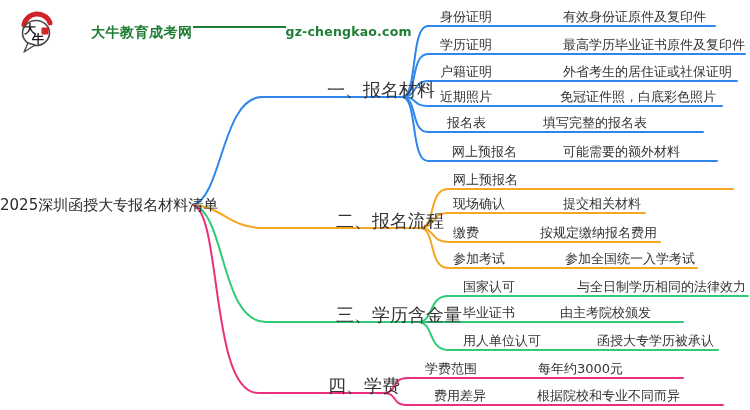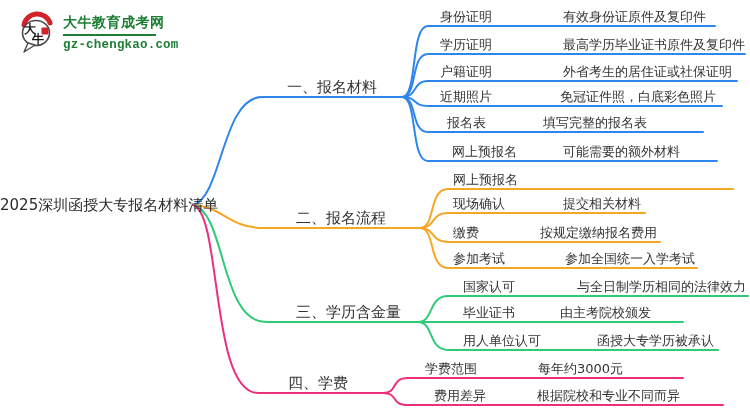--- a/index.html
+++ b/index.html
@@ -5,26 +5,26 @@
   html,body{margin:0;padding:0;}
   body{
     width:750px;height:410px;overflow:hidden;background:#ffffff;
     font-family:"DejaVu Sans","Liberation Sans",sans-serif;
     position:relative;
   }
   .stage{position:absolute;left:0;top:0;width:750px;height:410px;}
   svg.map-lines{position:absolute;left:0;top:0;}
   .txt{position:absolute;white-space:nowrap;color:#333333;}
   .root-title{left:0;top:196px;width:207px;text-align:left;font-size:15px;font-weight:500;color:#2b2b2b;}
-  .branch-label{font-size:15px;font-weight:500;}
+  .branch-label{font-size:18px;font-weight:500;margin-left:40px;}
   .item-label,.item-desc{font-size:13px;}
   
   .logo{position:absolute;left:18px;top:10px;display:flex;align-items:center;}
   .logo-icon{width:38px;height:46px;margin-right:7px;}
-  .logo-text{display:flex;flex-direction:column;}
+  .logo-text{display:flex;flex-direction:row;margin-left:28px;}
   .logo-title{font-size:14px;font-weight:bold;letter-spacing:0.5px;}
   .logo-divider{height:2px;width:93px;margin:2px 0 2px 0;}
   .logo-domain{font-size:12.5px;font-weight:bold;letter-spacing:0.2px;}
 </style>
 </head>
 <body>
 
 <div class="stage">
 
   <svg class="map-lines" width="750" height="410" viewBox="0 0 750 410" fill="none" stroke-width="2" stroke-linecap="round">
@@ -58,21 +58,21 @@
       <path d="M6,15 A13.5,13.5 0 0 1 32,13" fill="none" stroke-width="5" stroke-linecap="round" stroke="#D3232A"></path>
       <ellipse cx="18" cy="23" rx="13.5" ry="12.5" fill="#ffffff" stroke="#4a4a4a" stroke-width="1.6"></ellipse>
       <path d="M10,33 L6,42 L17,35 Z" fill="#ffffff" stroke="#4a4a4a" stroke-width="1.4" stroke-linejoin="round"></path>
       <rect x="23.5" y="17.5" width="7" height="7" rx="1" fill="#D3232A"></rect>
       <text x="6" y="23" font-size="12" font-weight="bold" fill="#1a1a1a">大</text>
       <text x="14" y="33" font-size="12" font-weight="bold" fill="#1a1a1a">牛</text>
     </svg>
     <div class="logo-text">
       <div class="logo-title" style="color: rgb(30, 126, 52);">大牛教育成考网</div>
       <div class="logo-divider" style="background: rgb(30, 126, 52);"></div>
-      <div class="logo-domain" style="color: rgb(30, 126, 52); font-family: Liberation Mono, monospace;">gz-chengkao.com</div>
+      <div class="logo-domain" style="color: rgb(30, 126, 52);">gz-chengkao.com</div>
     </div>
   </div>
 
   <div class="txt root-title">2025深圳函授大专报名材料清单</div>
 
   <div class="txt branch-label" style="left:287px;top:78px;">一、报名材料</div>
   <div class="txt branch-label" style="left:296px;top:303px;">三、学历含金量</div>
   <div class="txt branch-label" style="left:296px;top:209px;">二、报名流程</div>
   <div class="txt branch-label" style="left:288px;top:374px;">四、学费</div>
 

